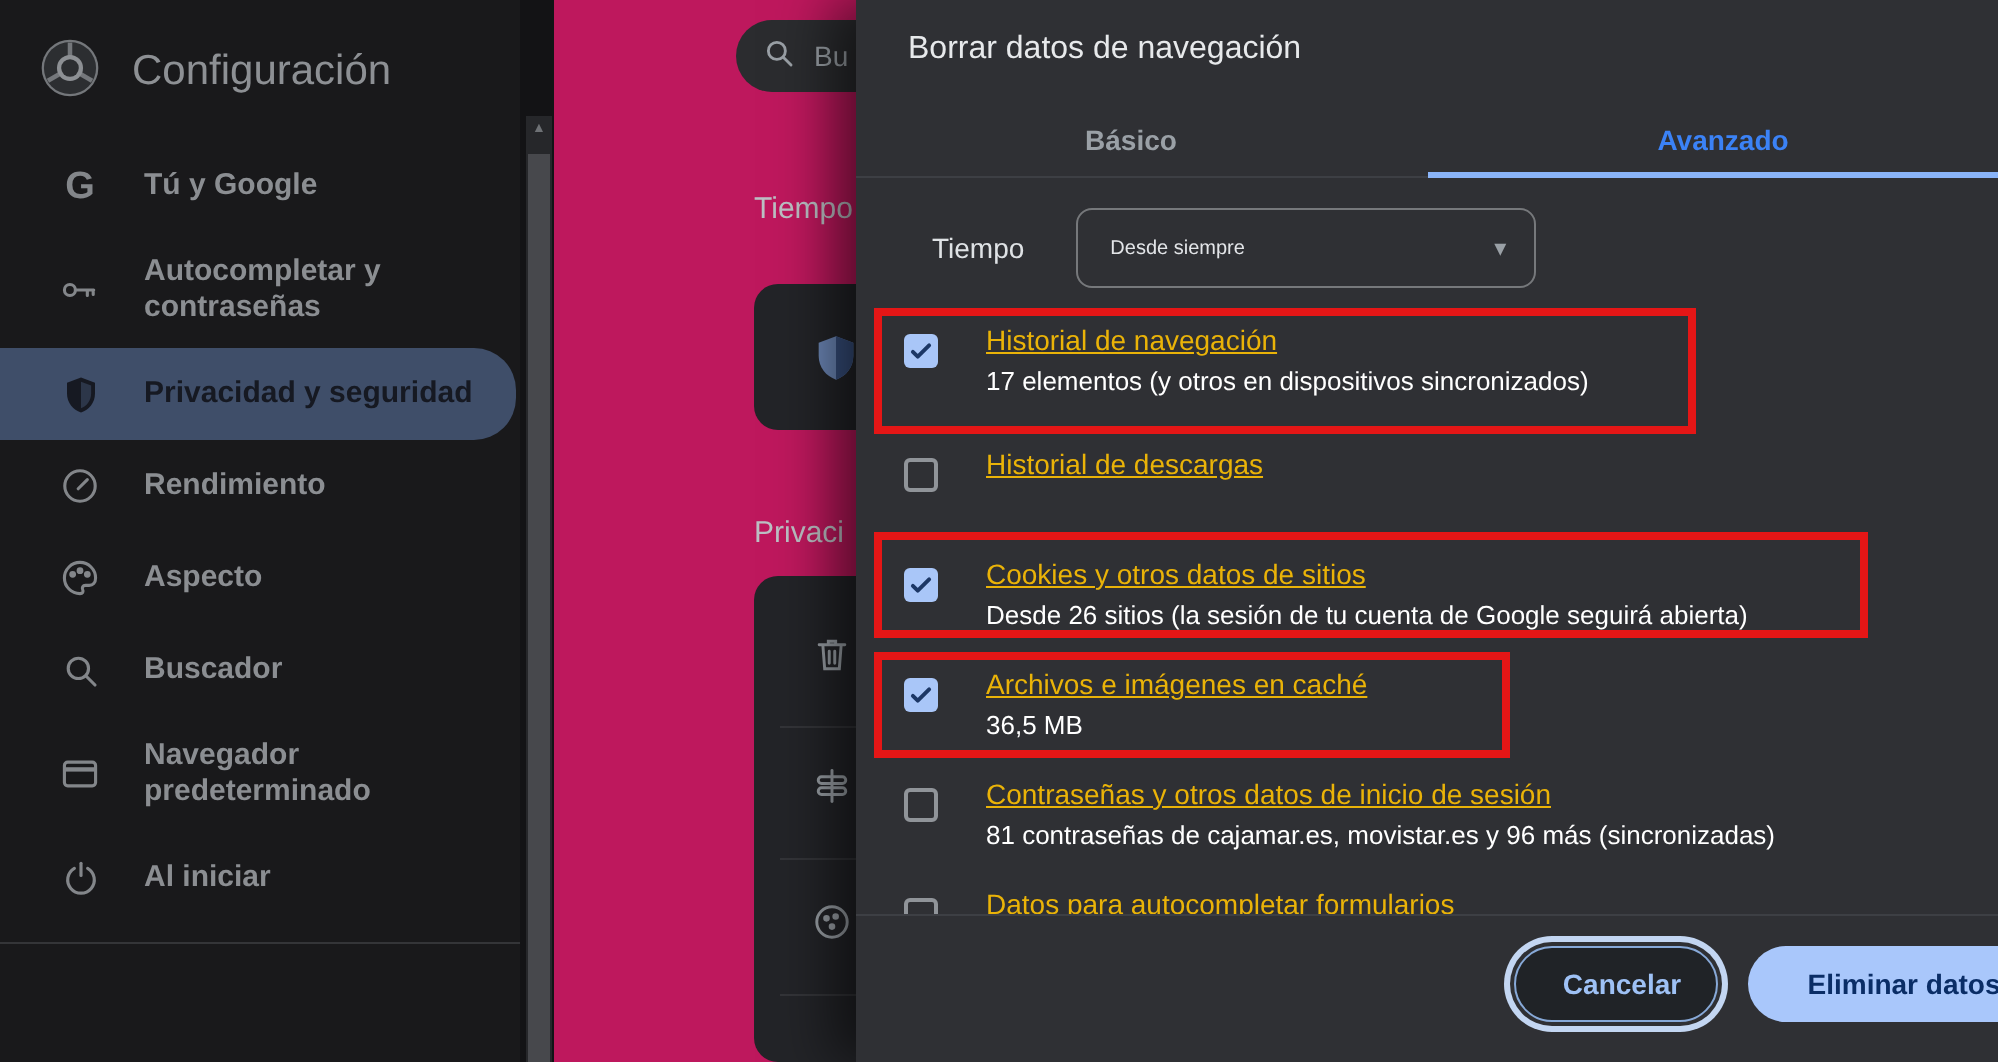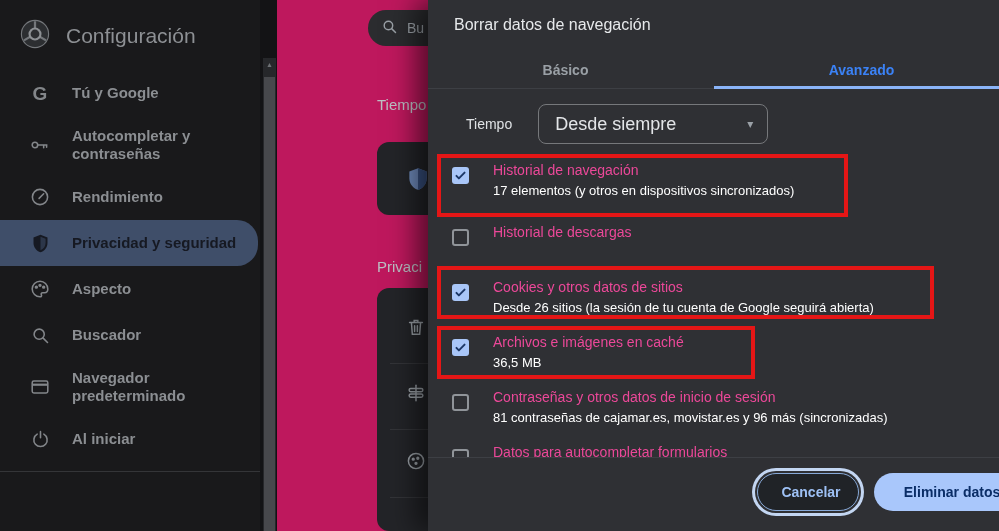--- a/index.html
+++ b/index.html
@@ -49,31 +49,31 @@
     border-bottom:1px solid #3d3f44;box-sizing:border-box;gap:21px;}
   .tab{flex:1;display:flex;align-items:center;justify-content:center;font-size:14px;font-weight:700;
     color:#9aa0a6;cursor:pointer;}
   .tab.active{color:#3b82f6;}
   .tab-underline{position:absolute;left:50%;right:0;bottom:-1px;height:3px;background:#8ab4f8;}
 
   .time-row{position:absolute;left:38px;top:104px;height:40px;display:flex;align-items:center;gap:26px;}
   .time-label{font-size:14px;color:#dfe2e5;text-align:right;}
   .select{width:230px;height:40px;box-sizing:border-box;border:1px solid #76787b;border-radius:8px;
     display:flex;align-items:center;justify-content:space-between;padding:0 14px 0 16px;cursor:pointer;}
-  .select .val{font-size:18px;color:#e3e5e8;}
+  .select .val{font-size:10px;color:#e3e5e8;}
   .select .caret{color:#9aa0a6;font-size:12px;}
 
   .rows{position:absolute;left:0;top:150px;right:0;bottom:73px;overflow:hidden;}
   .row{display:flex;align-items:flex-start;padding:8px 10px 0 24px;height:47px;cursor:pointer;}
   .row:first-child{height:54px;padding-top:10px;}
   .cb{width:17px;height:17px;box-sizing:border-box;border-radius:3px;margin:7px 24px 0 0;flex:0 0 17px;
     display:flex;align-items:center;justify-content:center;}
   .cb.checked{background:#a9c6f8;}
   .cb.unchecked{border:2px solid #909499;background:transparent;}
-  .rowtitle{font-size:14px;color:#ec4899;line-height:21px;}
+  .rowtitle{font-size:14px;color:#eab308;line-height:21px;text-decoration:underline;}
   .rowsub{font-size:13px;color:#ffffff;line-height:20px;}
 
   .hl-box{position:absolute;box-sizing:border-box;border:4px solid #e51616;z-index:10;pointer-events:none;}
   .hl1{left:9px;top:154px;width:411px;height:63px;}
   .hl2{left:9px;top:266px;width:497px;height:53px;}
   .hl3{left:9px;top:326px;width:318px;height:53px;}
 
   .dlg-footer{position:absolute;left:0;right:0;bottom:0;height:73px;background:#2f3034;
     border-top:1px solid #3d3f44;z-index:8;}
   .btn{position:absolute;top:15px;height:38px;border-radius:19px;font-size:14px;
@@ -113,37 +113,37 @@
       </div>
       <div class="nav-item">
         <span class="nicon">
           <svg width="22" height="22" viewBox="0 0 24 24" fill="none" stroke="currentColor" stroke-width="1.7" stroke-linecap="round">
             <circle cx="6.5" cy="12" r="3"></circle>
               <path d="M9.5 12h10M16 12v3M19.2 12v2.4"></path>
           </svg>
         </span>
         <span class="lbl">Autocompletar y contraseñas</span>
       </div>
+      <div class="nav-item selected">
+        <span class="nicon">
+          <svg width="21" height="21" viewBox="0 0 24 24">
+            <path d="M12 2 20 5 v6 c0 5.5-3.4 9.4-8 11 C7.4 20.4 4 16.5 4 11 V5 Z" fill="#161922"></path>
+            <path d="M12 4.4 V19.6 c3.4-1.4 5.8-4.4 5.8-8.6 V6.6 Z" fill="#3f4e69" opacity="0.55"></path>
+          </svg>
+        </span>
+        <span class="lbl">Privacidad y seguridad</span>
+      </div>
       <div class="nav-item">
         <span class="nicon">
           <svg width="22" height="22" viewBox="0 0 24 24" fill="none" stroke="currentColor" stroke-width="1.7" stroke-linecap="round">
             <circle cx="12" cy="12" r="8.3"></circle>
               <path d="M11 13.5 16 8.5"></path>
           </svg>
         </span>
         <span class="lbl">Rendimiento</span>
-      </div>
-      <div class="nav-item selected">
-        <span class="nicon">
-          <svg width="21" height="21" viewBox="0 0 24 24">
-            <path d="M12 2 20 5 v6 c0 5.5-3.4 9.4-8 11 C7.4 20.4 4 16.5 4 11 V5 Z" fill="#161922"></path>
-            <path d="M12 4.4 V19.6 c3.4-1.4 5.8-4.4 5.8-8.6 V6.6 Z" fill="#3f4e69" opacity="0.55"></path>
-          </svg>
-        </span>
-        <span class="lbl">Privacidad y seguridad</span>
       </div>
       <div class="nav-item">
         <span class="nicon">
           <svg width="22" height="22" viewBox="0 0 24 24" fill="none" stroke="currentColor" stroke-width="1.7">
             <path d="M12 3.5 a8.5 8.5 0 1 0 0 17 c1.5 0 2-1 1.5-2 c-.6-1.3 0-2.5 1.5-2.5 h2 c2 0 3.5-1.5 3.5-4 A8.5 8.5 0 0 0 12 3.5 Z"></path>
             <circle cx="8" cy="10" r="1" fill="currentColor"></circle>
               <circle cx="12" cy="8" r="1" fill="currentColor"></circle>
               <circle cx="16" cy="10" r="1" fill="currentColor"></circle>
           </svg>
         </span>

